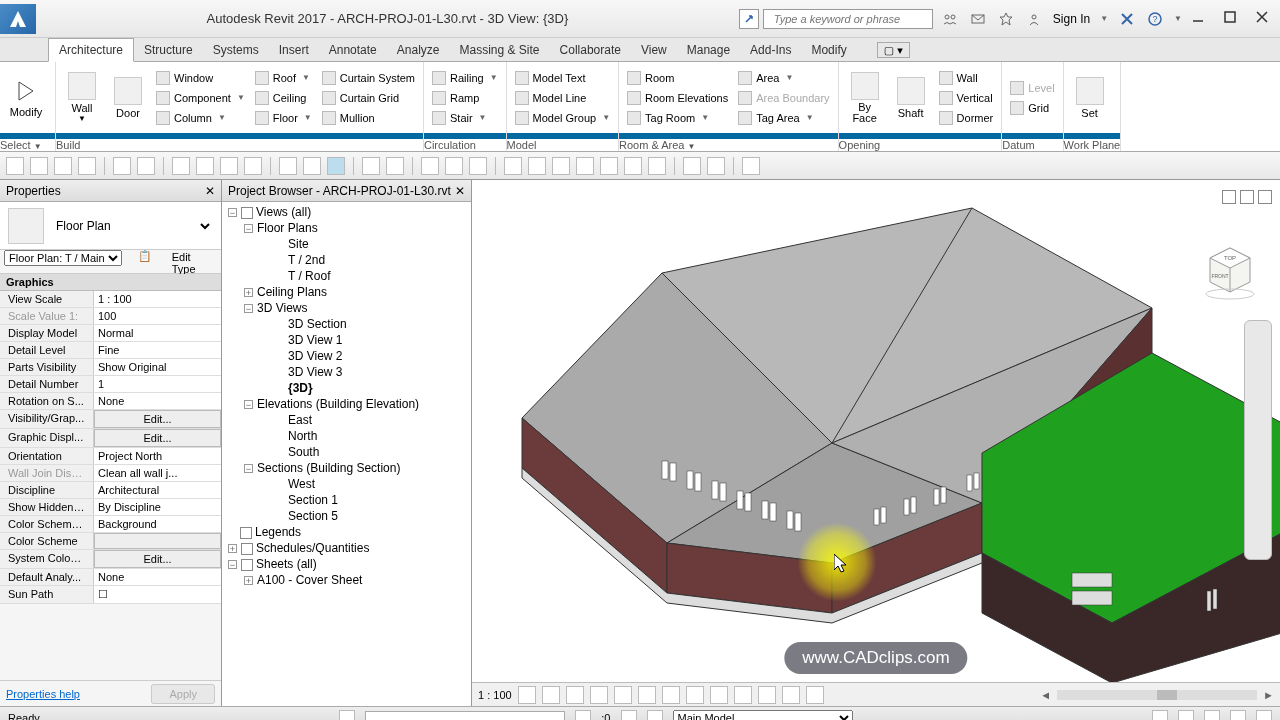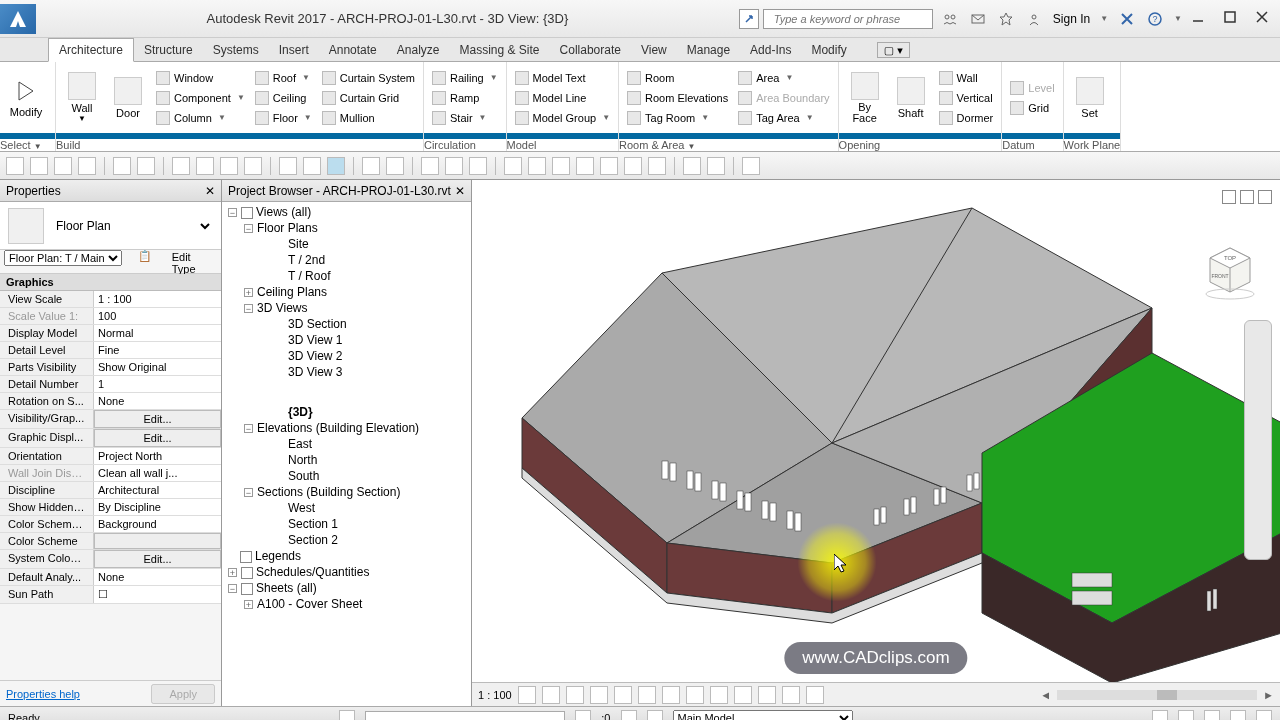--- a/index.html
+++ b/index.html
@@ -60,21 +60,21 @@
 .props-row.dim .key { color: #999; }
 .props-footer { height: 26px; display: flex; align-items: center; justify-content: space-between; padding: 0 6px; border-top: 1px solid #ccc; }
 .props-footer a { color: #0066cc; font-size: 11px; text-decoration: underline; }
 .props-footer button { font-size: 11px; padding: 2px 16px; }
 
 
 .browser { width: 250px; border-right: 1px solid #999; display: flex; flex-direction: column; background: #fff; }
 .browser-header { height: 22px; background: linear-gradient(#eee, #ddd); border-bottom: 1px solid #aaa; display: flex; align-items: center; padding: 0 6px; font-size: 12px; justify-content: space-between; }
 .tree { flex: 1; overflow-y: auto; padding: 2px; font-size: 12px; }
 .tree-node { padding: 1px 0; white-space: nowrap; cursor: pointer; }
-.tree-node.bold { font-weight: bold; margin-top: 24px; }
+.tree-node.bold { font-weight: bold; }
 .tree-node .tw { display: inline-block; width: 12px; text-align: center; color: #666; }
 .pad0 { padding-left: 4px; }
 .pad1 { padding-left: 20px; }
 .pad3 { padding-left: 52px; }
 
 
 .view3d { flex: 1; position: relative; background: #fff; overflow: hidden; }
 .view3d svg { width: 100%; height: 100%; }
 .cadclips { position: absolute; bottom: 32px; left: 50%; transform: translateX(-50%); background: rgba(100,100,110,0.85); color: #fff; padding: 6px 18px; border-radius: 18px; font-size: 17px; }
 .view-controls { position: absolute; top: 10px; right: 8px; display: flex; gap: 4px; }
@@ -544,21 +544,21 @@
         <div class="tree-node pad3"><span class="tw"></span><span>3D View 2</span></div>
         <div class="tree-node pad3"><span class="tw"></span><span>3D View 3</span></div>
         <div class="tree-node pad3 bold"><span class="tw"></span><span>{3D}</span></div>
         <div class="tree-node pad1"><span class="tw" style="border:1px solid #999;font-size:9px;line-height:9px;width:9px;height:9px;display:inline-block;margin-right:4px">−</span><span>Elevations (Building Elevation)</span></div>
         <div class="tree-node pad3"><span class="tw"></span><span>East</span></div>
         <div class="tree-node pad3"><span class="tw"></span><span>North</span></div>
         <div class="tree-node pad3"><span class="tw"></span><span>South</span></div>
         <div class="tree-node pad1"><span class="tw" style="border:1px solid #999;font-size:9px;line-height:9px;width:9px;height:9px;display:inline-block;margin-right:4px">−</span><span>Sections (Building Section)</span></div>
         <div class="tree-node pad3"><span class="tw"></span><span>West</span></div>
         <div class="tree-node pad3"><span class="tw"></span><span>Section 1</span></div>
-        <div class="tree-node pad3"><span class="tw"></span><span>Section 2</span></div>
+        <div class="tree-node pad3"><span class="tw"></span><span>Section 5</span></div>
         <div class="tree-node pad0"><span class="tw"></span><span style="display:inline-block;width:12px;height:12px;border:1px solid #888;margin-right:3px;vertical-align:middle"></span><span>Legends</span></div>
         <div class="tree-node pad0"><span class="tw" style="border:1px solid #999;font-size:9px;line-height:9px;width:9px;height:9px;display:inline-block;margin-right:4px">+</span><span style="display:inline-block;width:12px;height:12px;border:1px solid #888;margin-right:3px;vertical-align:middle"></span><span>Schedules/Quantities</span></div>
         <div class="tree-node pad0"><span class="tw" style="border:1px solid #999;font-size:9px;line-height:9px;width:9px;height:9px;display:inline-block;margin-right:4px">−</span><span style="display:inline-block;width:12px;height:12px;border:1px solid #888;margin-right:3px;vertical-align:middle"></span><span>Sheets (all)</span></div>
         <div class="tree-node pad1"><span class="tw" style="border:1px solid #999;font-size:9px;line-height:9px;width:9px;height:9px;display:inline-block;margin-right:4px">+</span><span>A100 - Cover Sheet</span></div>
       </div>
   </div>
 
   <div class="view3d">
     <svg viewBox="0 0 808 500">
 

